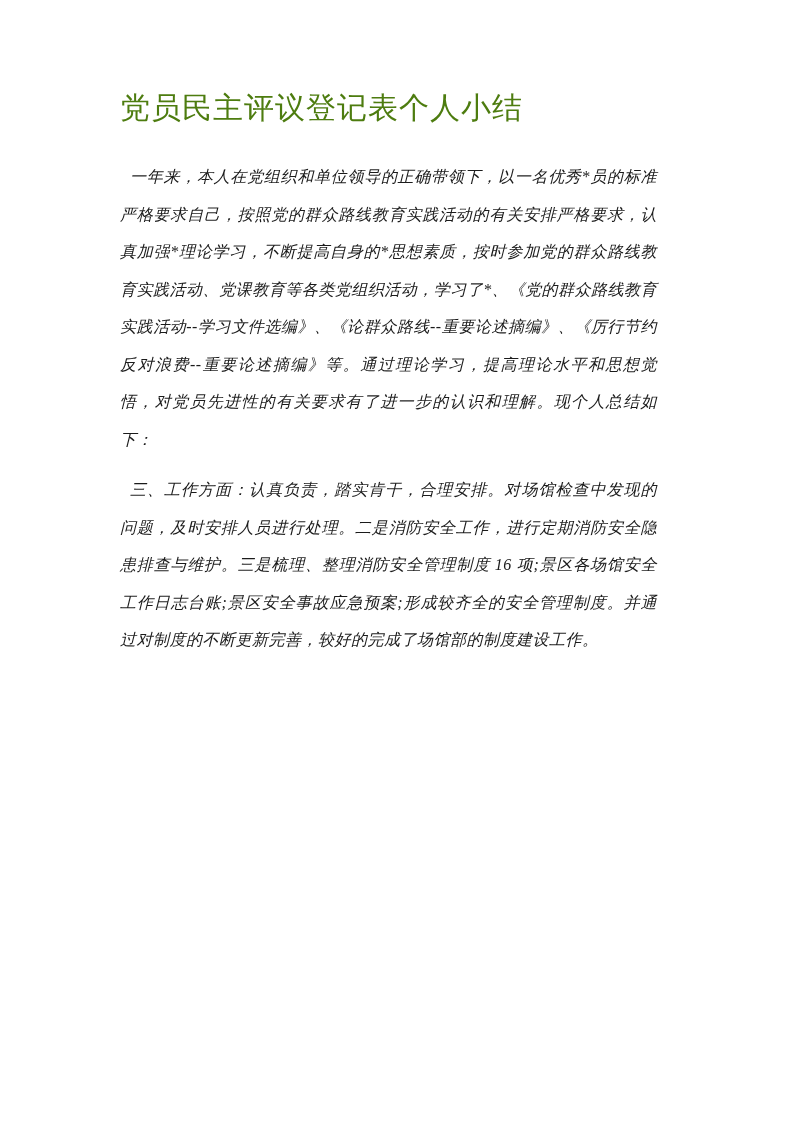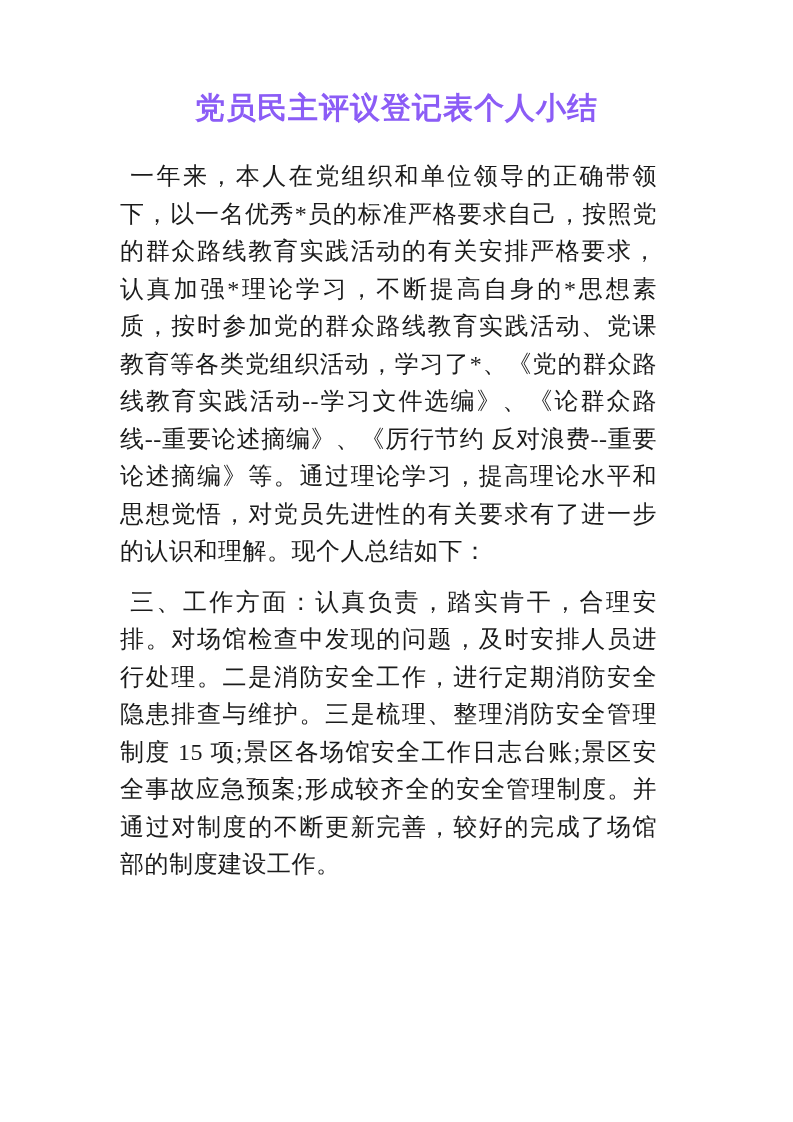--- a/index.html
+++ b/index.html
@@ -15,40 +15,41 @@
     box-sizing: border-box;
     padding: 88px 120px 0 120px;
     font-family: "Liberation Serif", "DejaVu Serif", serif;
     color: #1b1b1b;
     overflow: hidden;
   }
   .doc-title {
     margin: 0 0 30px 0;
     font-size: 30px;
     line-height: 40px;
-    font-weight: 700;
-    text-align: center;
+    font-weight: 400;
+    text-align: left;
     letter-spacing: 1px;
-    color: #8b5cf6;
+    color: #4d7c0f;
   }
   .para {
     margin: 0 16px 13px 0;
-    font-size: 24px;
+    font-size: 16px;
     line-height: 37.5px;
     text-align: justify;
     text-justify: inter-ideograph;
     text-indent: 10px;
     letter-spacing: 0.5px;
     word-break: break-all;
+    font-style: italic;
   }
 </style>
 </head>
 <body>
 
 <div class="page">
   <h1 class="doc-title">党员民主评议登记表个人小结</h1>
 
   <p class="para">一年来，本人在党组织和单位领导的正确带领下，以一名优秀*员的标准严格要求自己，按照党的群众路线教育实践活动的有关安排严格要求，认真加强*理论学习，不断提高自身的*思想素质，按时参加党的群众路线教育实践活动、党课教育等各类党组织活动，学习了*、《党的群众路线教育实践活动--学习文件选编》、《论群众路线--重要论述摘编》、《厉行节约 反对浪费--重要论述摘编》等。通过理论学习，提高理论水平和思想觉悟，对党员先进性的有关要求有了进一步的认识和理解。现个人总结如下：</p>
 
 
 
-  <p class="para">三、工作方面：认真负责，踏实肯干，合理安排。对场馆检查中发现的问题，及时安排人员进行处理。二是消防安全工作，进行定期消防安全隐患排查与维护。三是梳理、整理消防安全管理制度 15 项;景区各场馆安全工作日志台账;景区安全事故应急预案;形成较齐全的安全管理制度。并通过对制度的不断更新完善，较好的完成了场馆部的制度建设工作。</p>
+  <p class="para">三、工作方面：认真负责，踏实肯干，合理安排。对场馆检查中发现的问题，及时安排人员进行处理。二是消防安全工作，进行定期消防安全隐患排查与维护。三是梳理、整理消防安全管理制度 16 项;景区各场馆安全工作日志台账;景区安全事故应急预案;形成较齐全的安全管理制度。并通过对制度的不断更新完善，较好的完成了场馆部的制度建设工作。</p>
 </div>
 
 </body></html>

